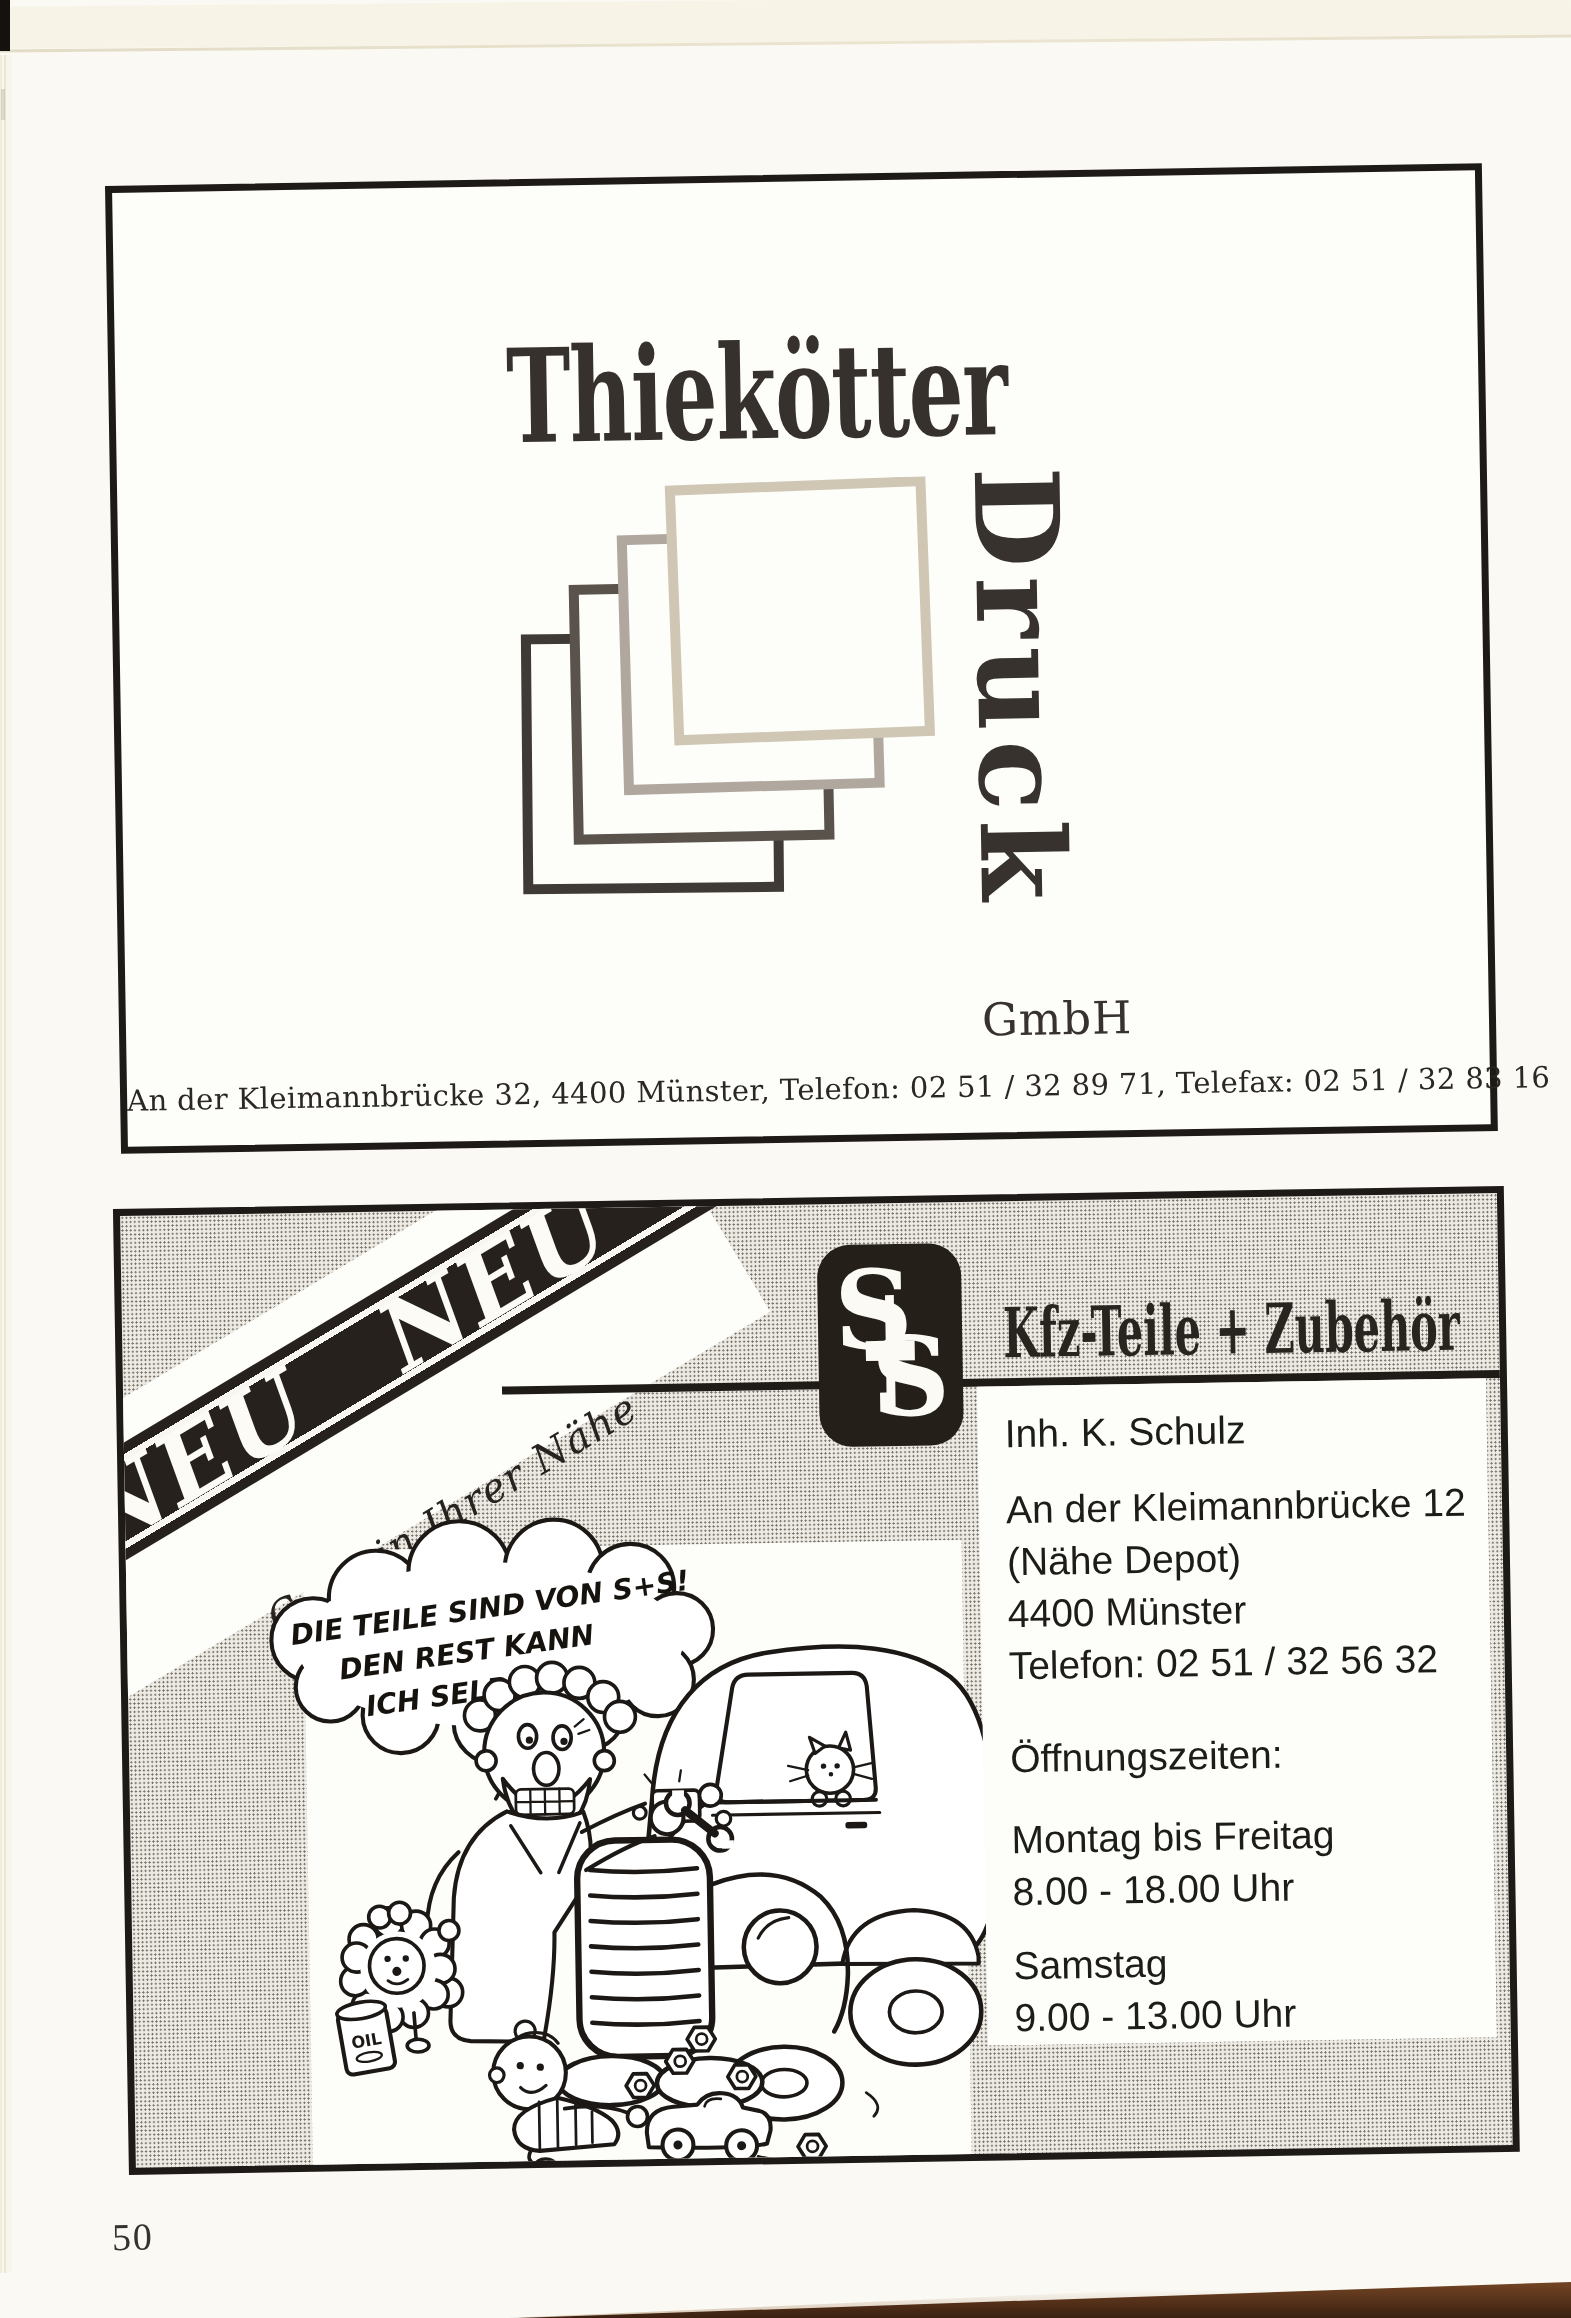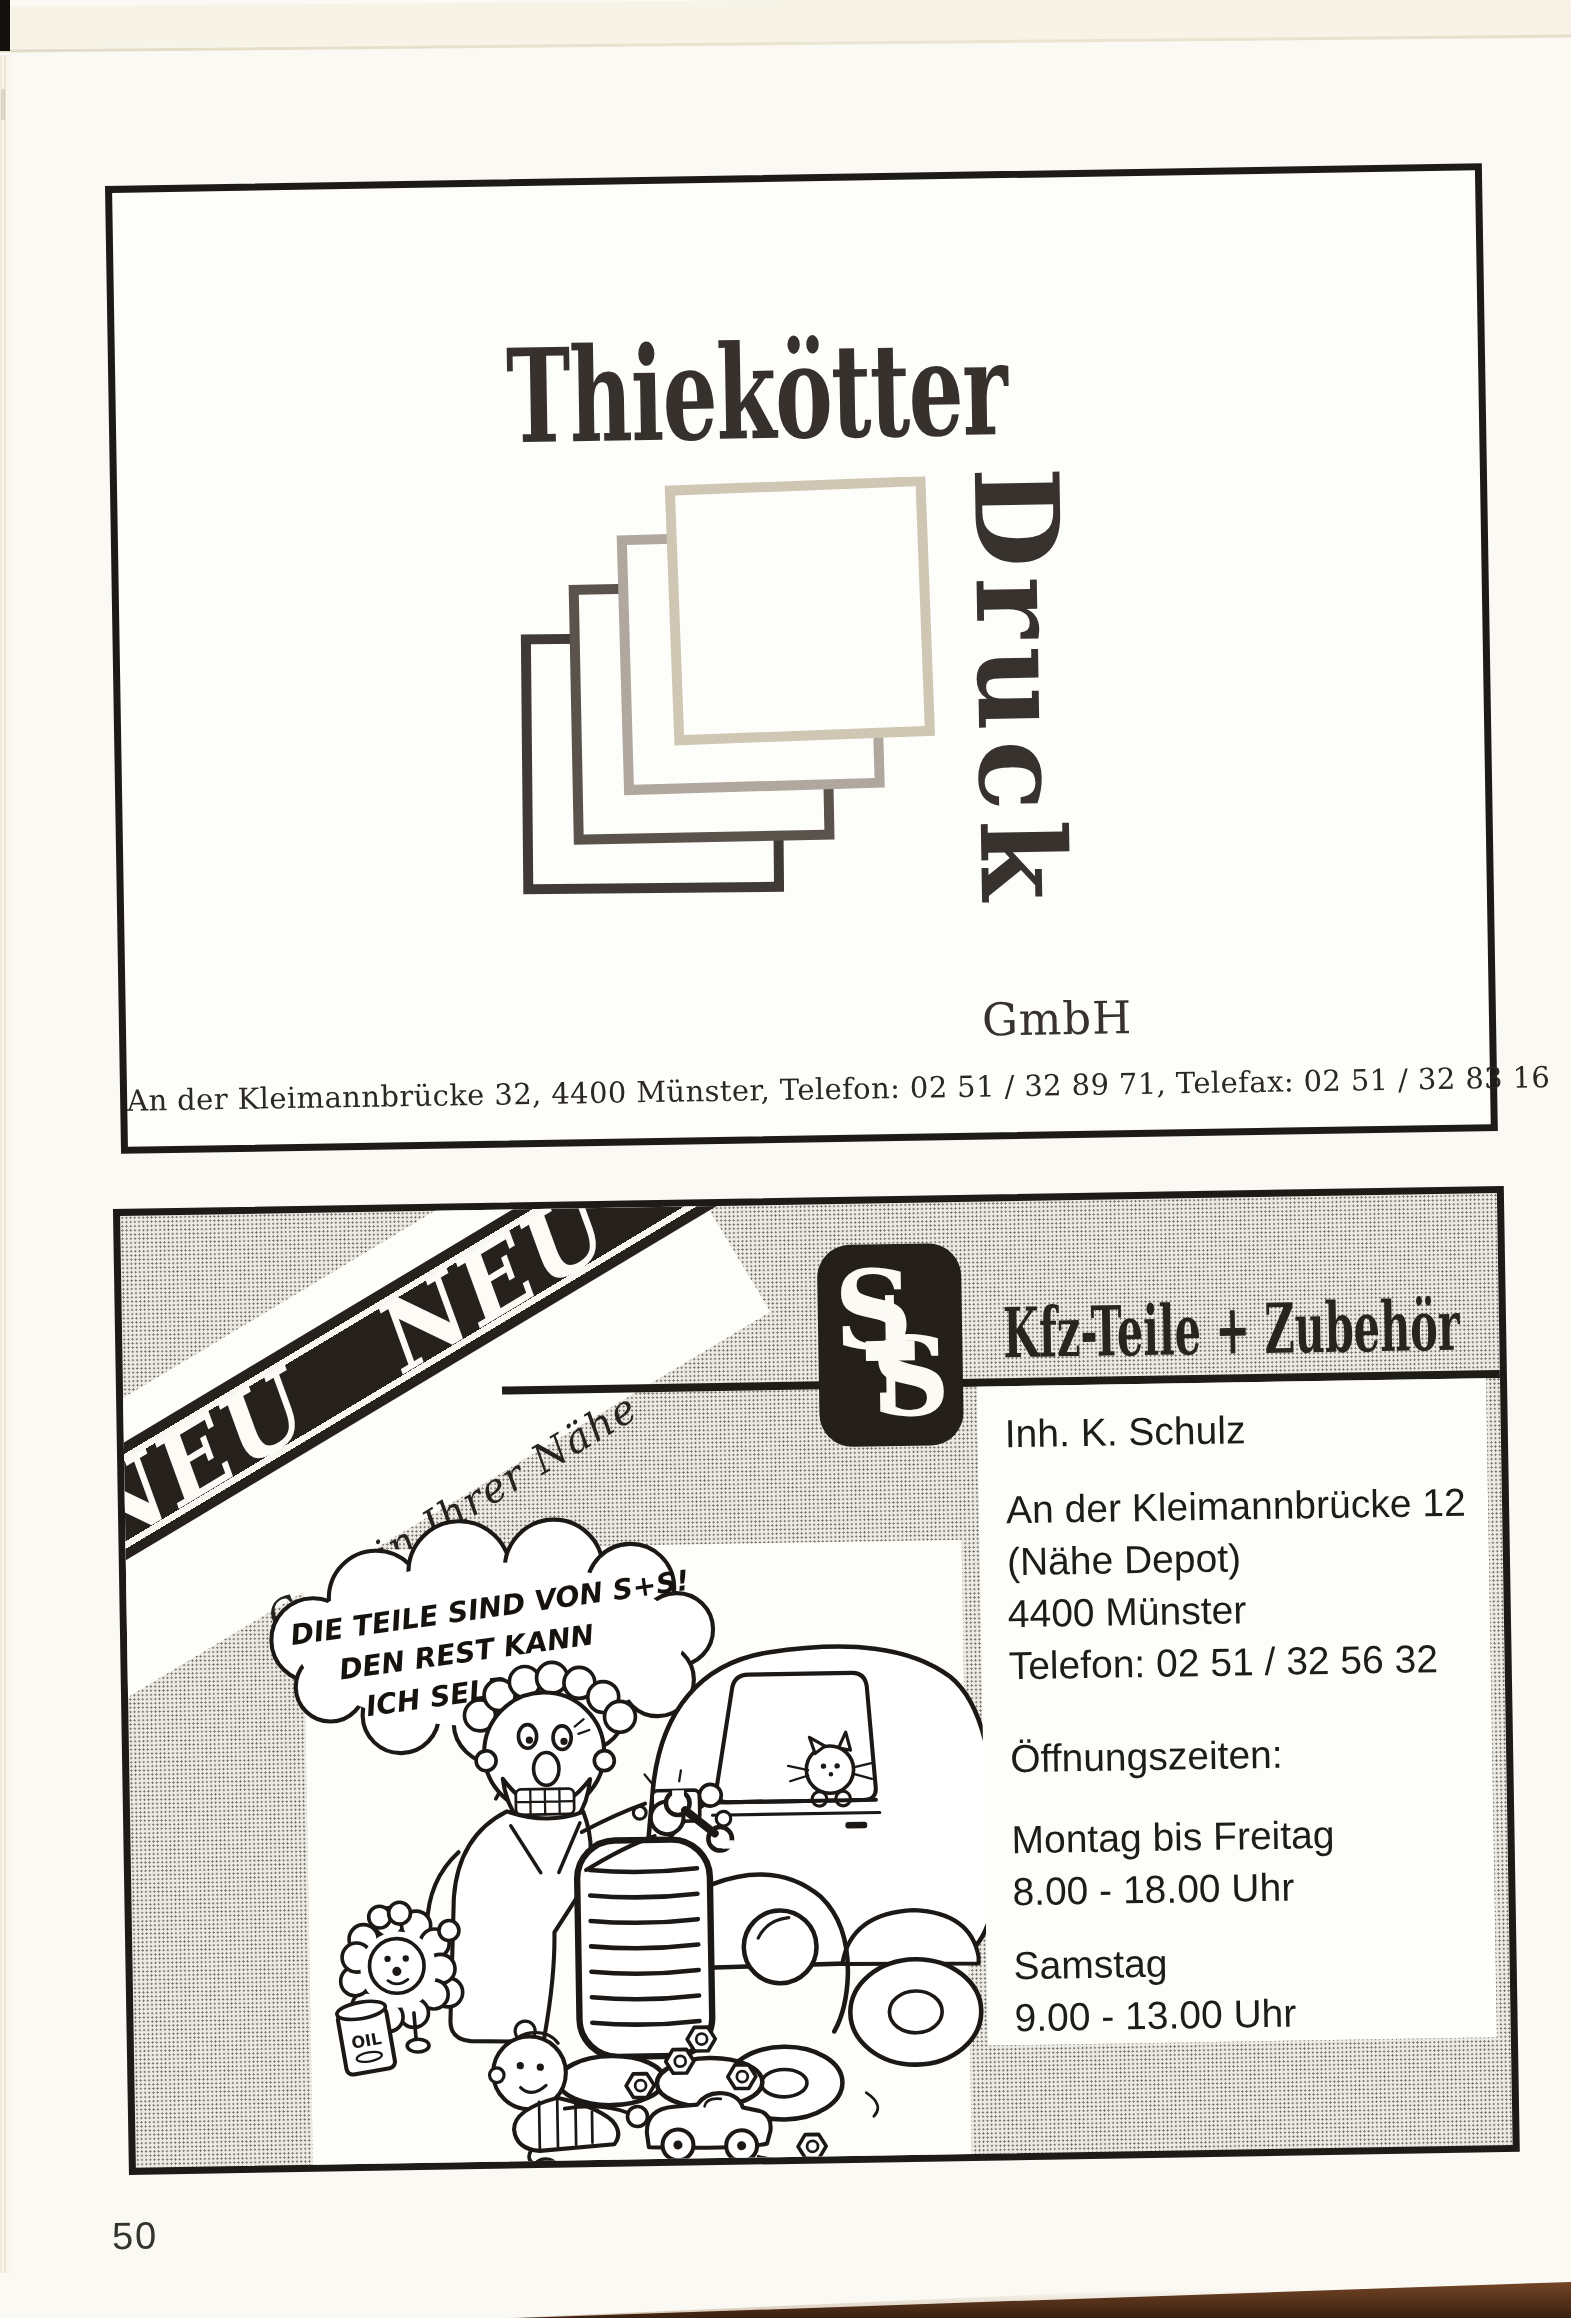--- a/index.html
+++ b/index.html
@@ -61,21 +61,21 @@
   .panel{left:177px;top:338px;width:659px;height:618px;background:#fdfdfa;}
   .contact{left:854px;top:185px;width:509px;height:659px;background:#fdfdfa;box-sizing:border-box;
      padding:22px 18px 0 27px;font-family:"Liberation Sans",sans-serif;color:#1e1c19;}
   .contact .ln{font-size:39px;line-height:52px;white-space:nowrap;}
   .contact .owner{margin-bottom:23.6px;}
   .contact .hours-title{margin-top:41px;}
   .contact .blk1{margin-top:29px;}
   .contact .blk2{margin-top:22px;}
   .scene{left:95px;top:300px;width:773px;height:660px;}
 
-  .pageno{left:78px;top:2215px;font-family:Liberation Sans, sans-serif;
+  .pageno{left:78px;top:2215px;font-family:Liberation Serif, serif;
           font-size:38px;color:#34332e;letter-spacing:1.8px;}
 
   svg text{font-family:"DejaVu Sans",sans-serif;}
 </style>
 </head>
 <body>
 
 <div class="abs top-tint"></div>
 <div class="abs crease"></div>
 <div class="abs corner-mark"></div>

